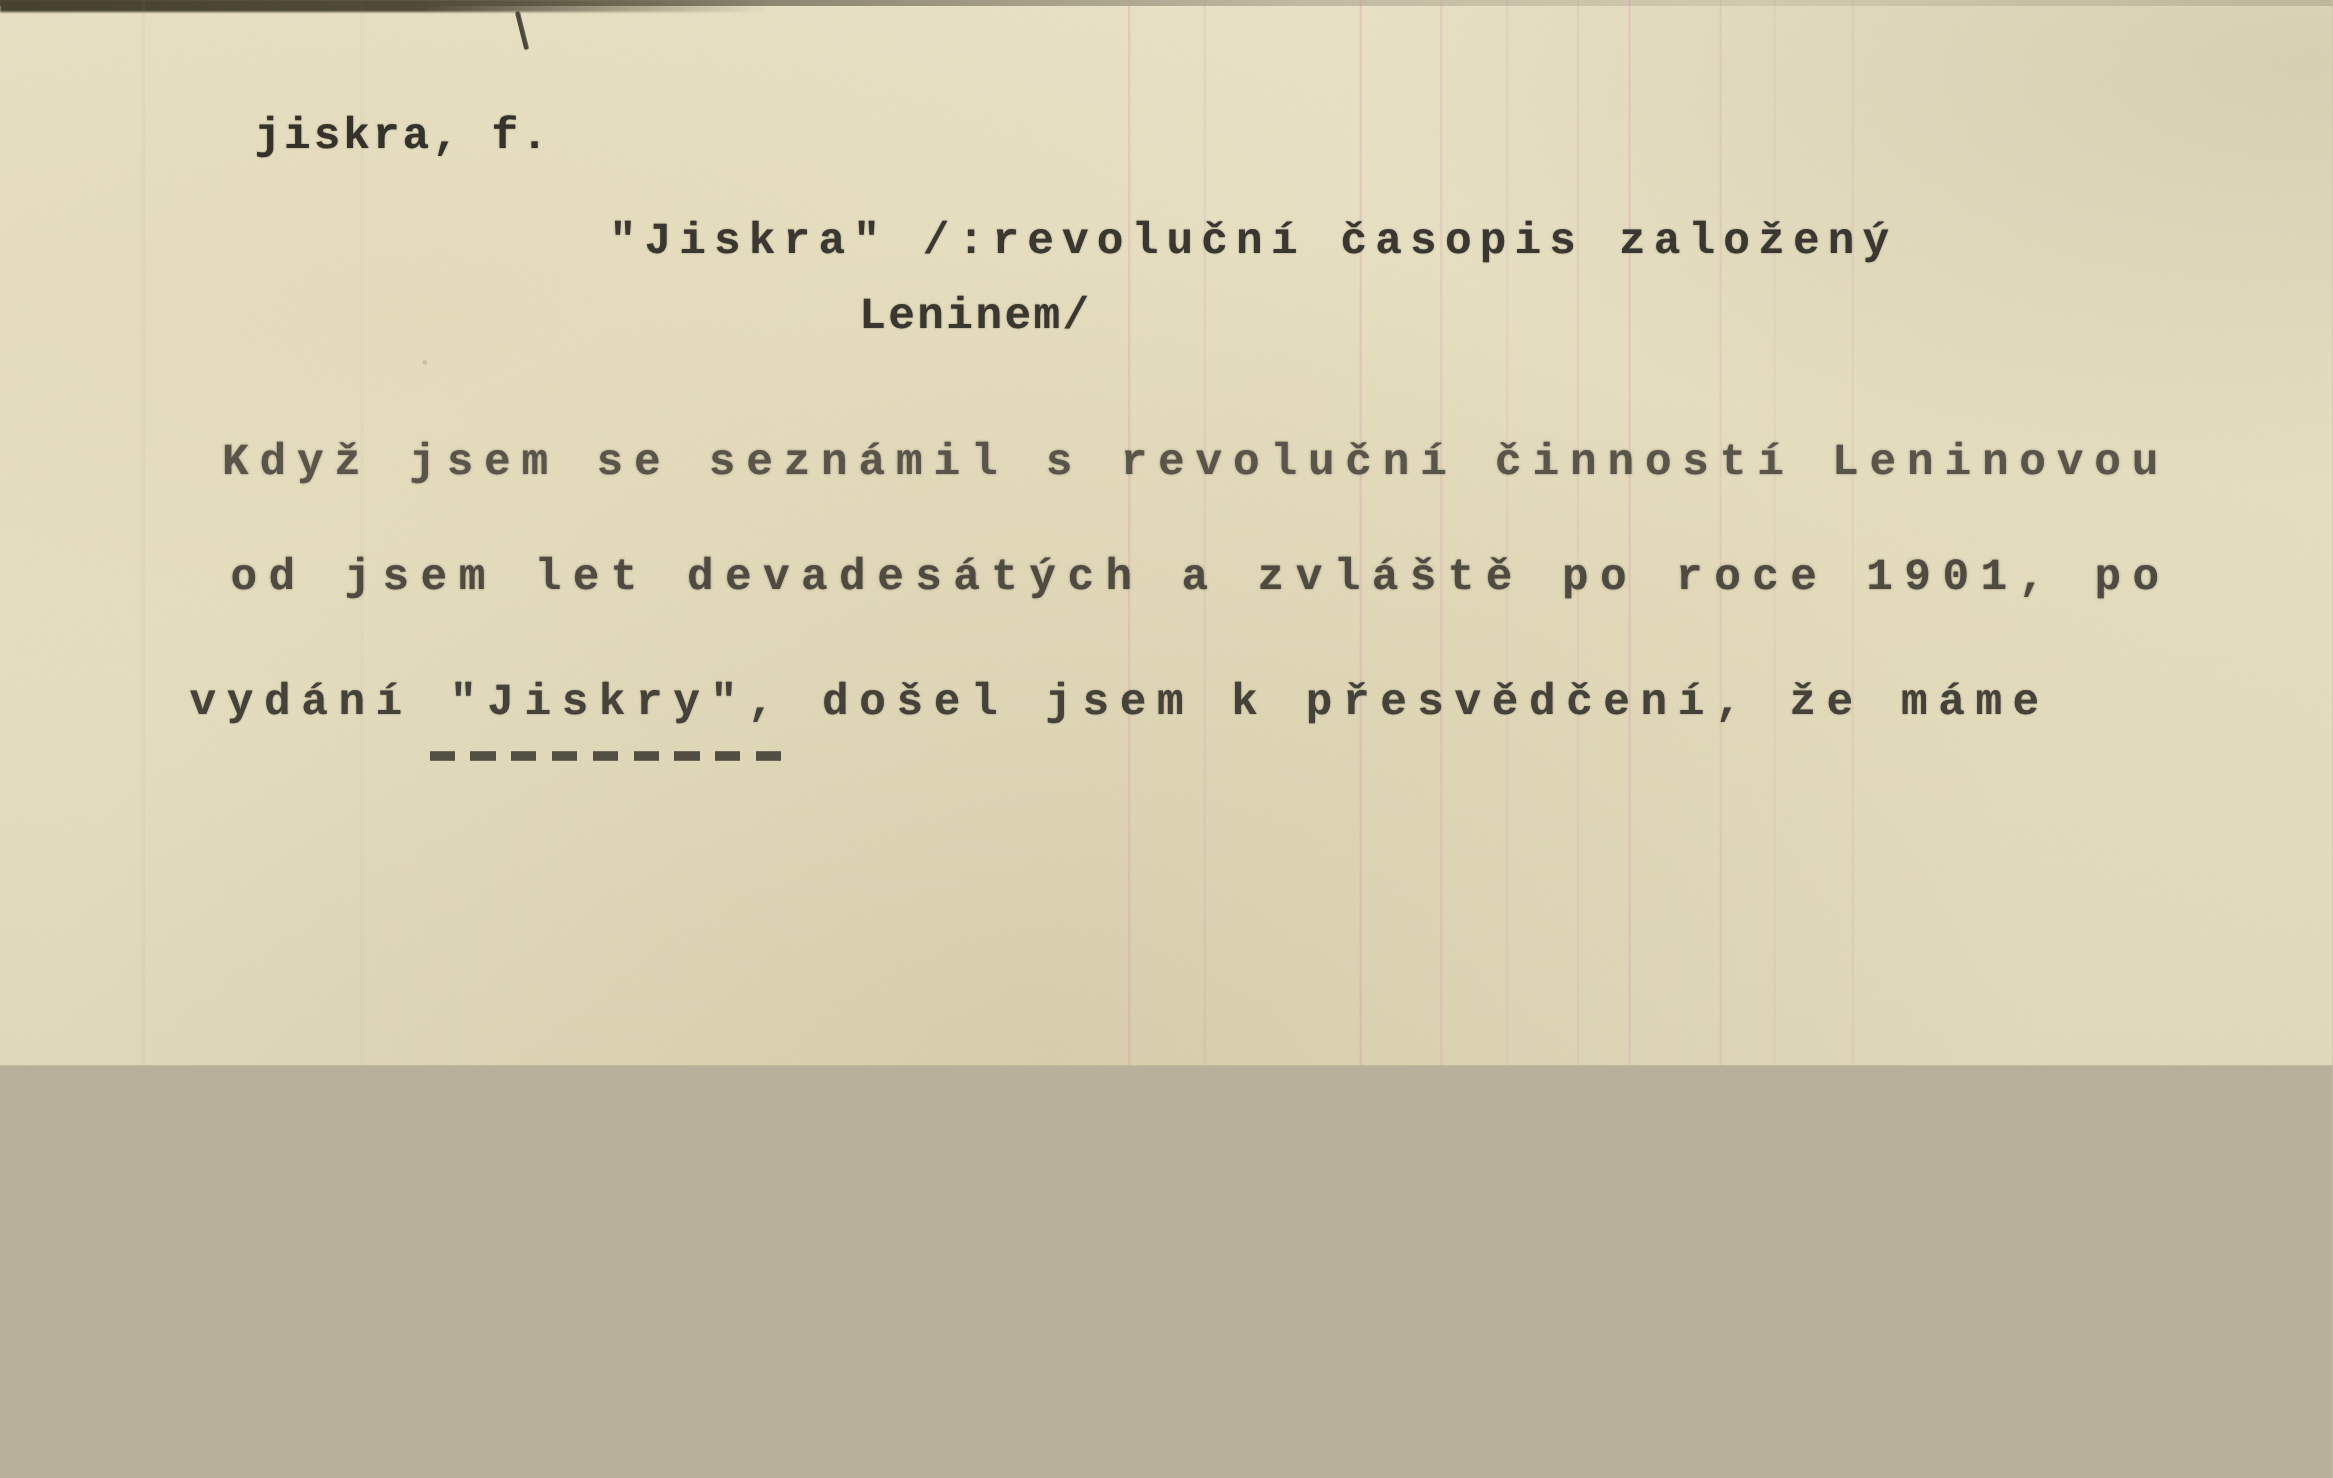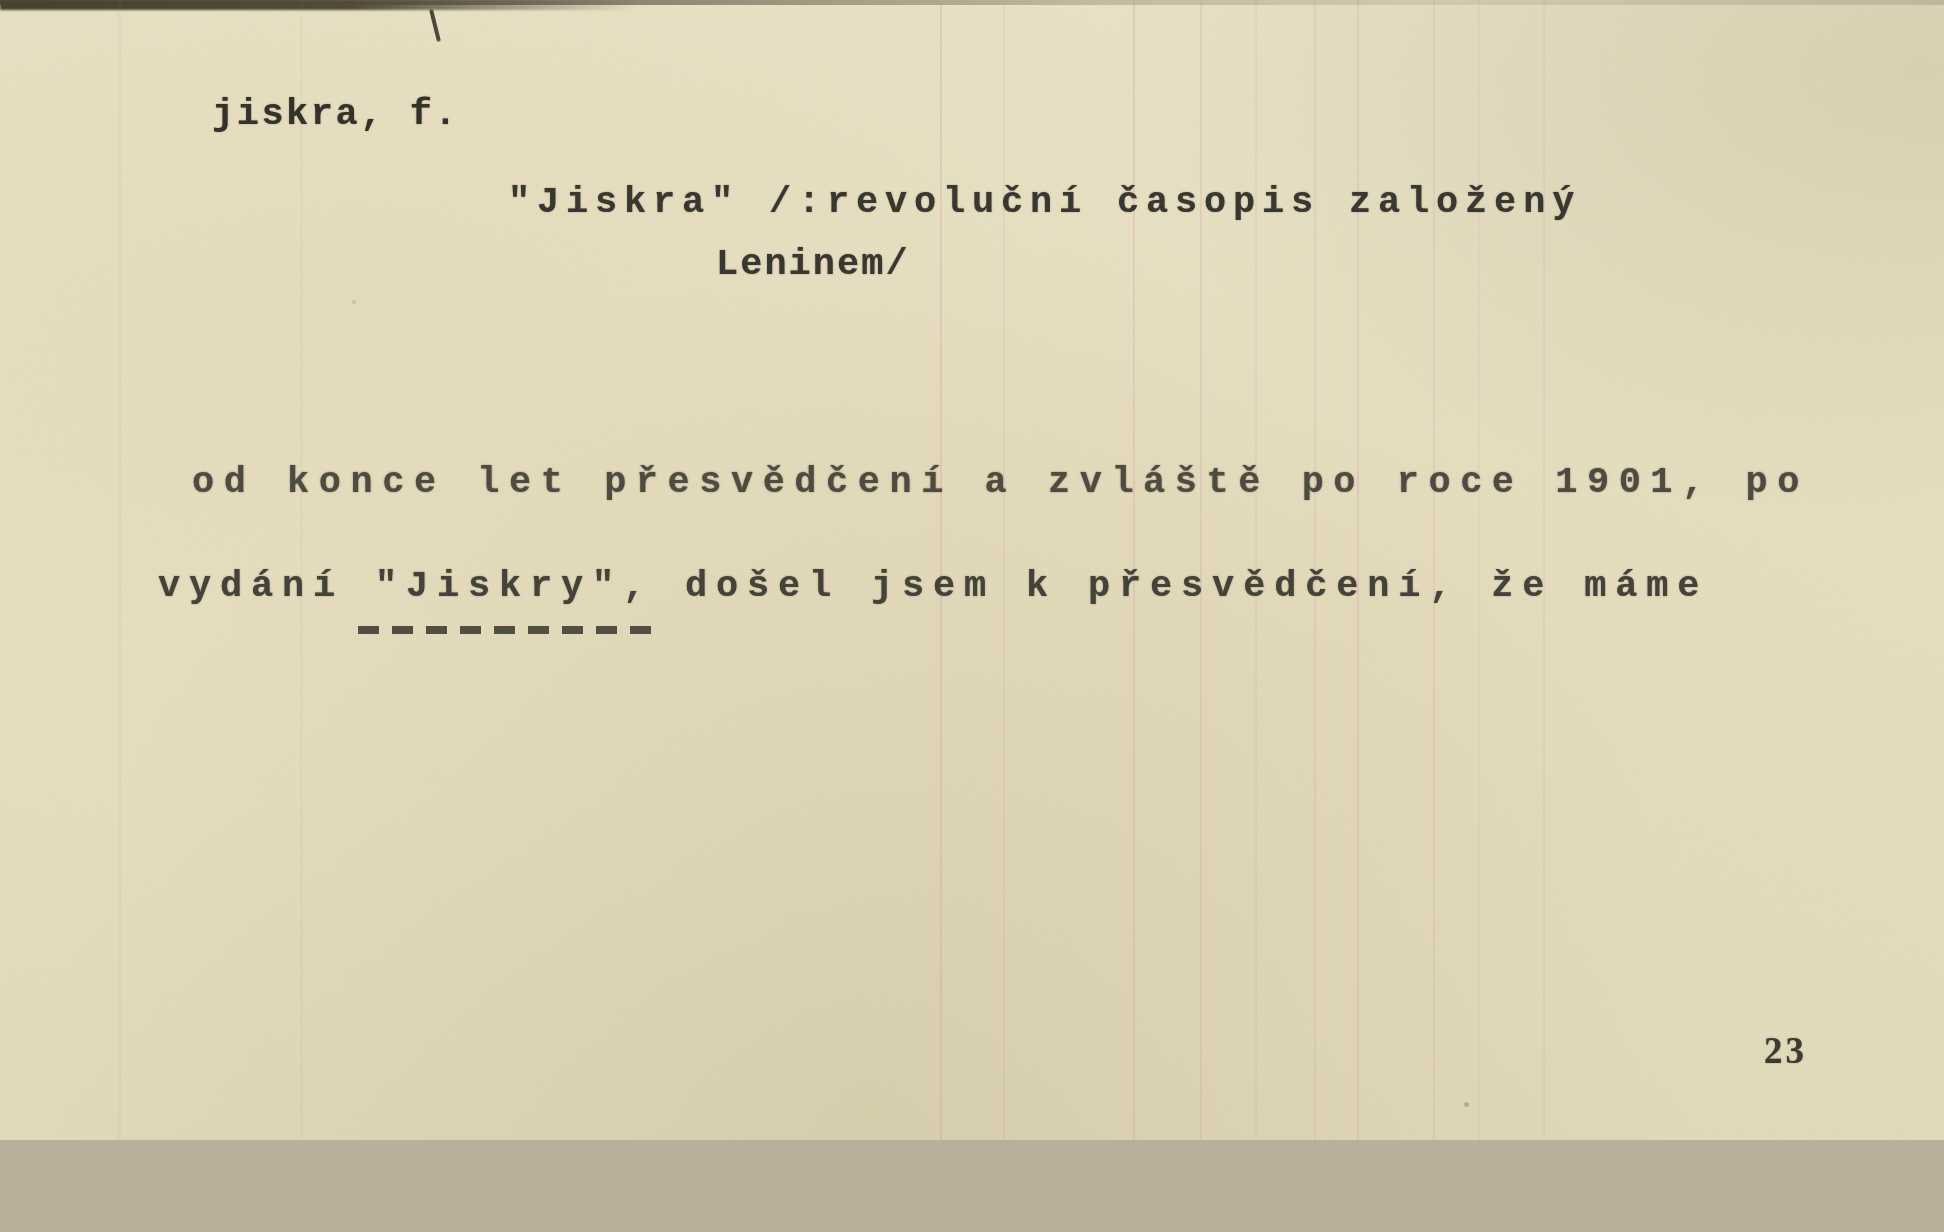--- a/index.html
+++ b/index.html
@@ -1,18 +1,18 @@
 <!DOCTYPE html>
 <html><head>
 <meta charset="utf-8">
 <style>
   html,body{margin:0;padding:0;background:#b8b09a;}
   .page{
     position:relative;
-    width:1944px;height:1140px;
+    width:1944px;height:888px;
     overflow:hidden;
     font-family:"Liberation Mono","DejaVu Sans Mono",monospace;
     background:
       radial-gradient(ellipse at 18% 28%, rgba(214,192,142,.14), rgba(0,0,0,0) 42%),
       radial-gradient(ellipse at 72% 55%, rgba(205,185,135,.10), rgba(0,0,0,0) 48%),
       radial-gradient(ellipse at 45% 98%, rgba(160,140,95,.14), rgba(0,0,0,0) 55%),
       radial-gradient(ellipse at 99% 6%, rgba(150,135,95,.18), rgba(0,0,0,0) 30%),
       linear-gradient(180deg,#e9e2c7 0%,#e7e0c3 55%,#e1dabb 100%);
   }
   .line{
@@ -84,21 +84,22 @@
   <div class="ruled" style="left:1433px;opacity:.19;"></div>
   <div class="ruled" style="left:1478px;opacity:.12;"></div>
   <div class="ruled" style="left:1543px;opacity:.13;"></div>
   <div class="crease" style="left:118px;"></div>
   <div class="crease" style="left:300px;opacity:.05;"></div>
 
   <div class="line hw">jiskra, f.</div>
   <div class="line g1">"Jiskra" /:revoluční časopis založený</div>
   <div class="line g2">Leninem/</div>
 
-  <div class="line q2">od konce let přesvědčení a zvláště po roce 1901, po</div>
+  <div class="line q1">Když jsem se seznámil s revoluční činností Leninovou</div>
+  <div class="line q2">od jsem let devadesátých a zvláště po roce 1901, po</div>
   <div class="line q3">vydání "Jiskry", došel jsem k přesvědčení, že máme</div>
   <div class="dash-underline"></div>
 
   <div class="line pg">23</div>
 
   <div class="speck" style="left:1464px;top:1102px;width:5px;height:5px;"></div>
   <div class="speck" style="left:352px;top:300px;width:4px;height:4px;opacity:.2;"></div>
 
   <svg class="grain" width="1944" height="1232">
     <filter id="grainf">

